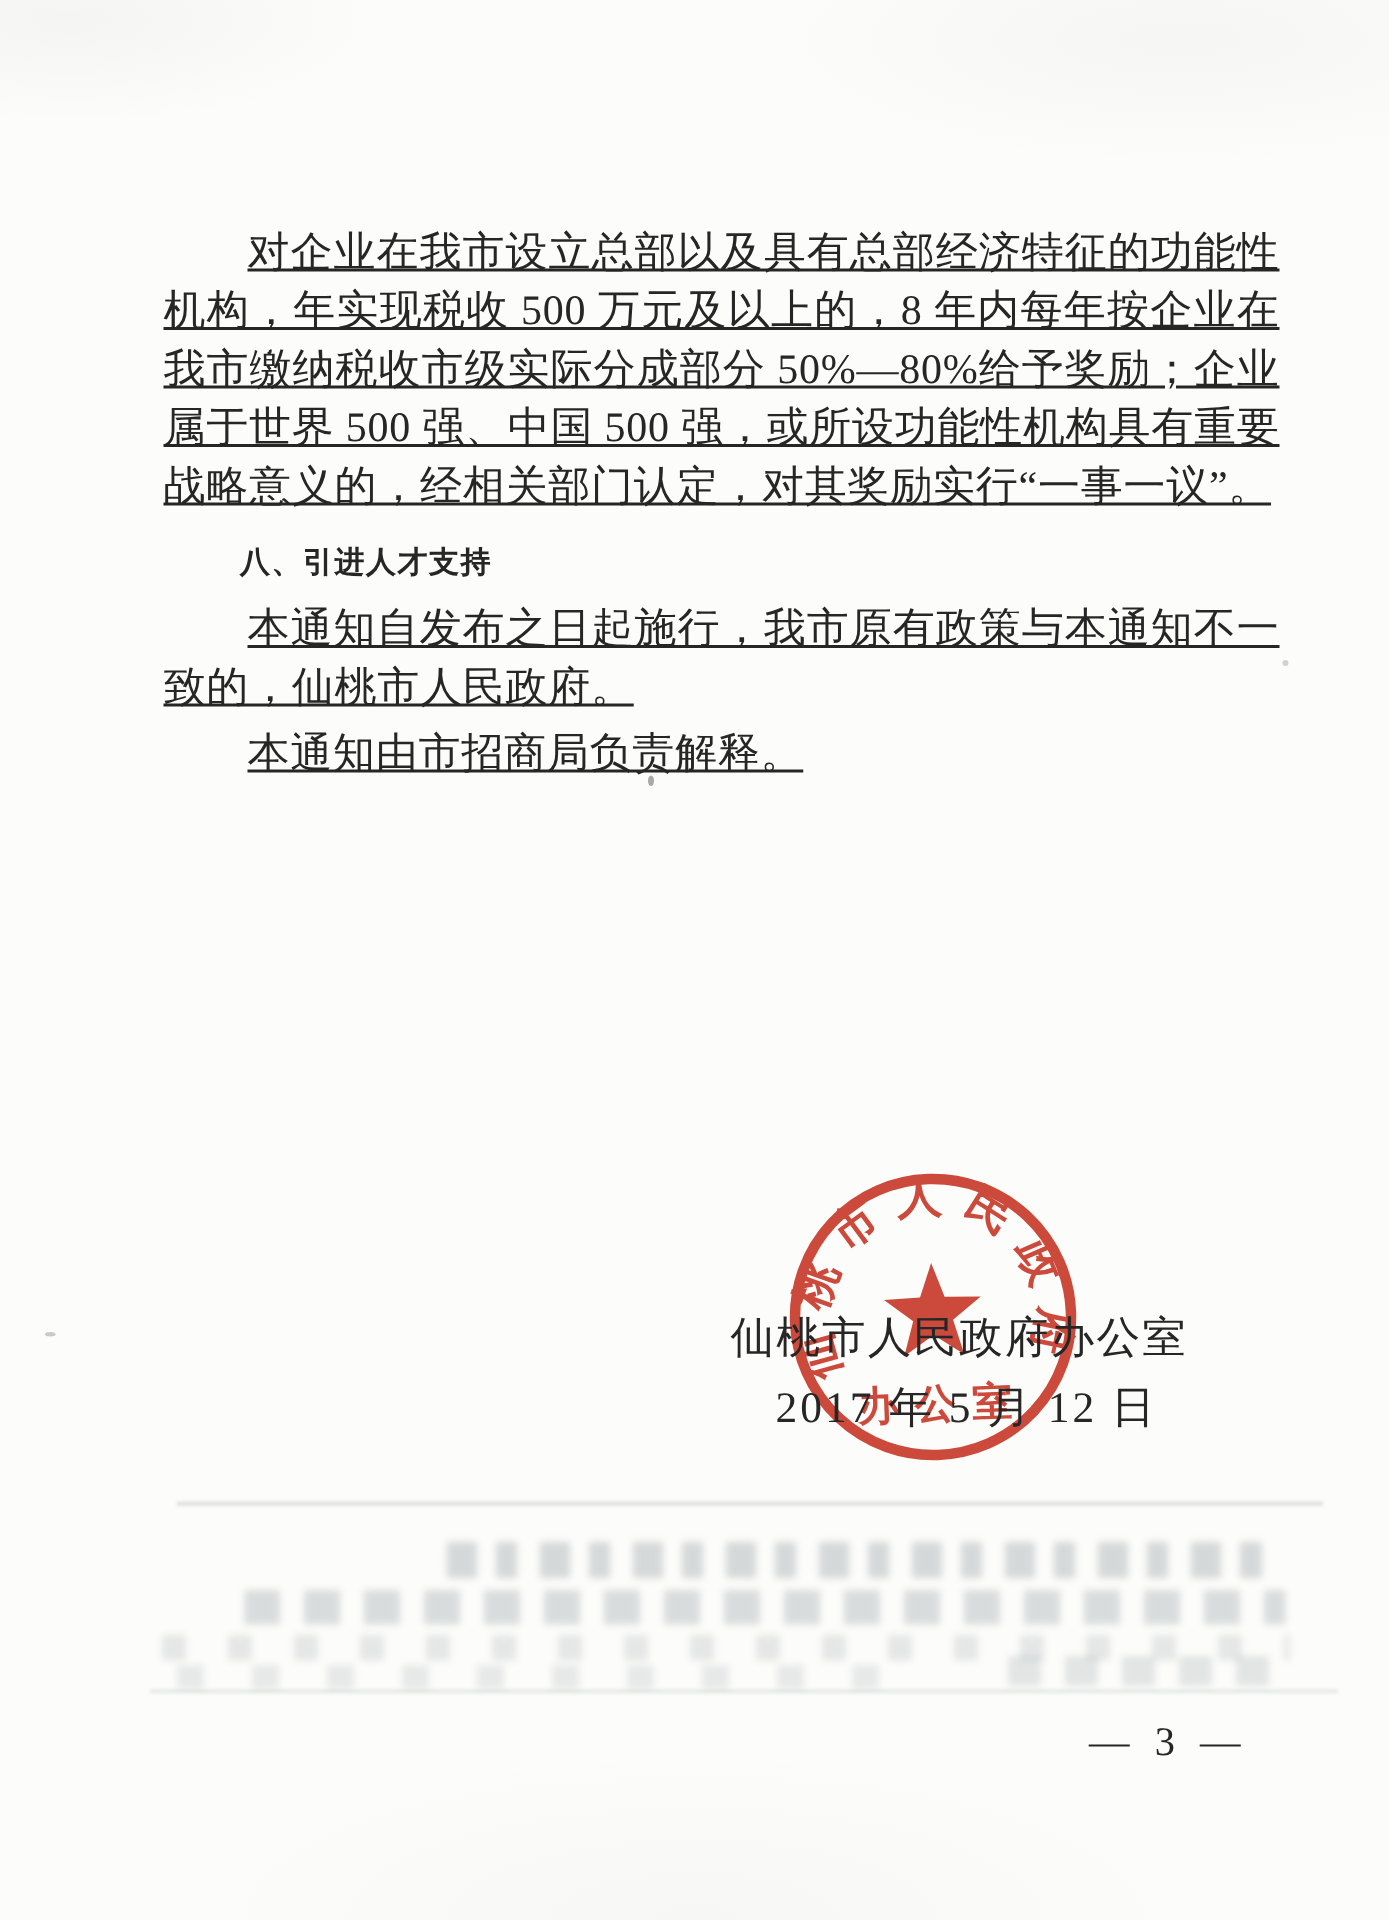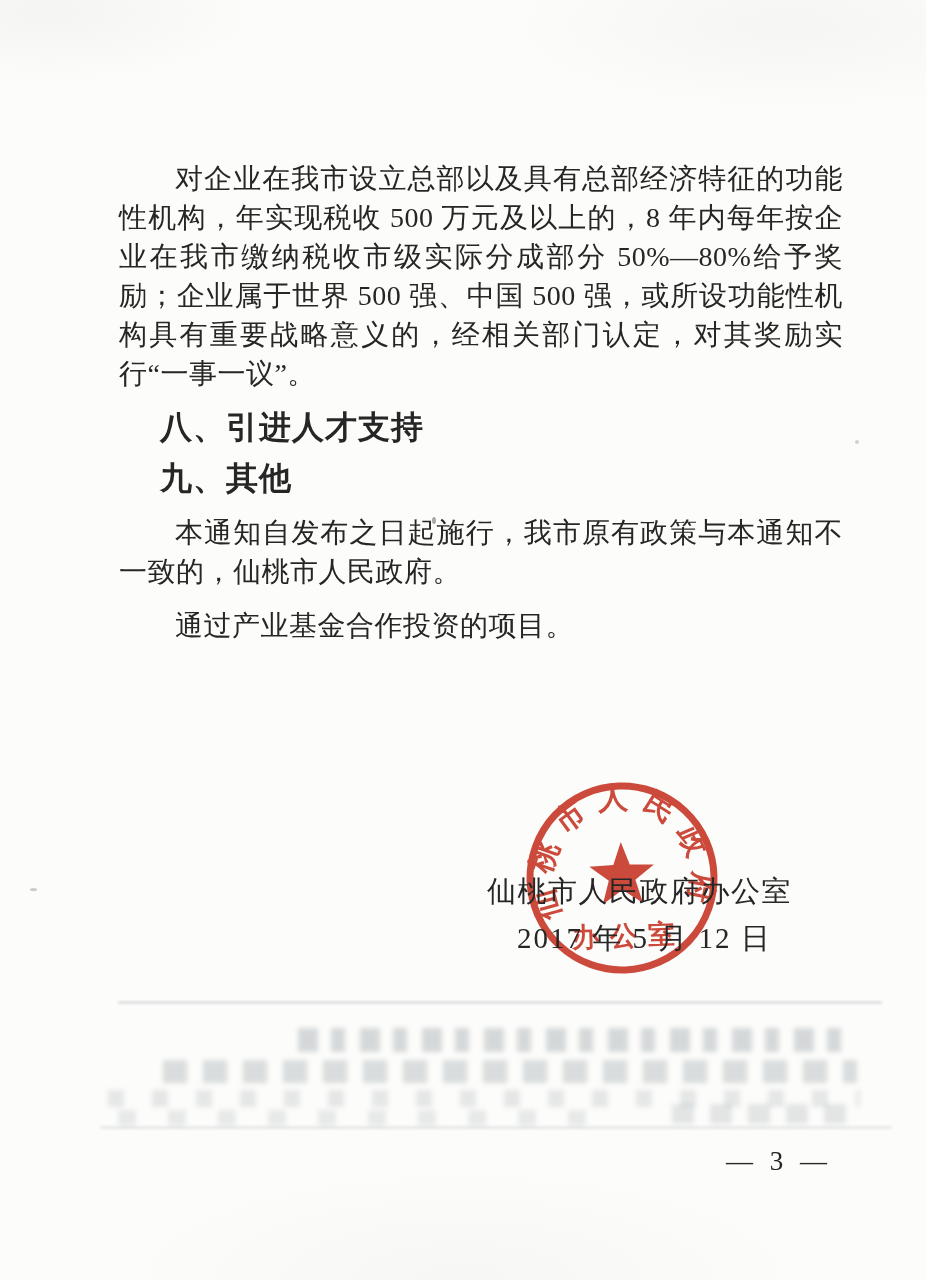--- a/index.html
+++ b/index.html
@@ -23,29 +23,30 @@
   
   .content {
     position: absolute;
     left: 104px; top: 144px; width: 754px;
     font-size: 28px;
     line-height: 39px;
     text-align: justify;
     letter-spacing: 0.5px;
   }
   .para {
-    margin: 15px;
+    margin: 5px;
     text-indent: 56px;
+    text-decoration: underline;
   }
   .heading {
     margin: 12px 0 3px 0;
     text-indent: 56px;
     font-family: "Liberation Sans", "DejaVu Sans", sans-serif;
     font-weight: 700;
-    font-size: 32px;
+    font-size: 20px;
     letter-spacing: 1px;
   }
 
   
   .sig-org {
     position: absolute;
     left: 487px; top: 872px;
     font-size: 29px;
     letter-spacing: 1.5px;
     z-index: 3;
@@ -108,23 +109,22 @@
   .speck-3 { left: 855px; top: 440px; width: 4px; height: 4px; opacity: .25; }
 </style>
 </head>
 <body>
 
 <div class="page">
 
   <div class="content">
     <p class="para">对企业在我市设立总部以及具有总部经济特征的功能性机构，年实现税收 500 万元及以上的，8 年内每年按企业在我市缴纳税收市级实际分成部分 50%—80%给予奖励；企业属于世界 500 强、中国 500 强，或所设功能性机构具有重要战略意义的，经相关部门认定，对其奖励实行“一事一议”。</p>
     <p class="heading">八、引进人才支持</p>
-    <p class="heading">九、其他</p>
     <p class="para">本通知自发布之日起施行，我市原有政策与本通知不一致的，仙桃市人民政府。</p>
-    <p class="para">通过产业基金合作投资的项目。</p>
+    <p class="para">本通知由市招商局负责解释。</p>
   </div>
 
   <div class="sig-org">仙桃市人民政府办公室</div>
   <div class="sig-date">2017 年 5 月 12 日</div>
 
   <div class="seal">
     <svg width="198" height="198" viewBox="0 0 198 198">
       <circle cx="99" cy="99" r="92" fill="none" stroke="#c6301f" stroke-width="7"></circle>
       <defs>
         <path id="sealArc" d="M 35.6 128.6 A 70 70 0 1 1 162.4 128.6" fill="none"></path>

